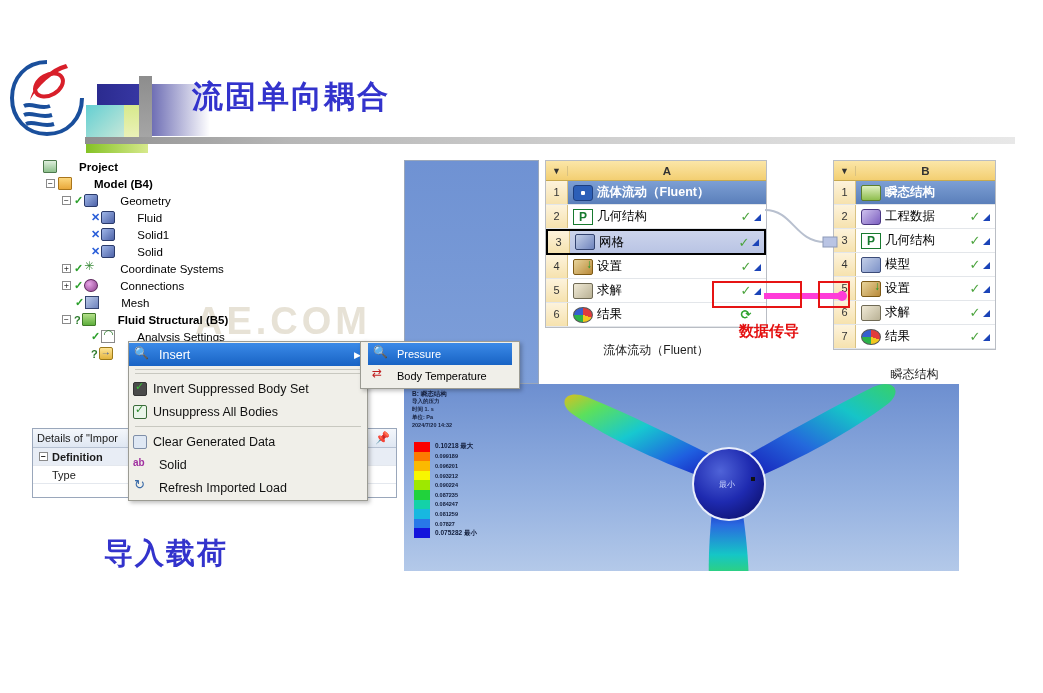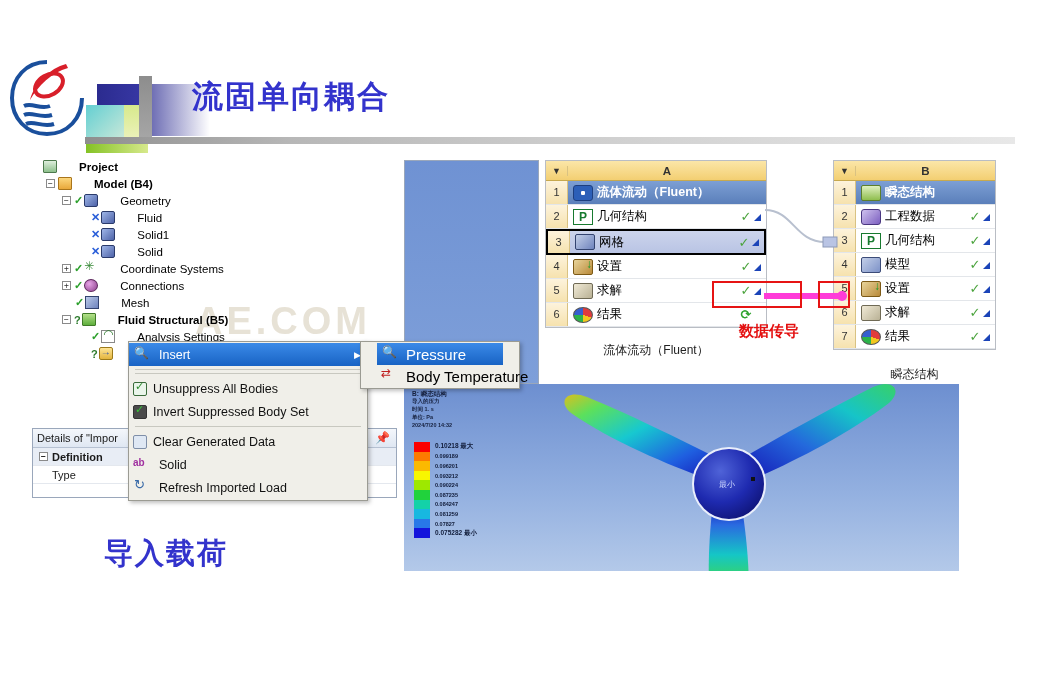--- a/index.html
+++ b/index.html
@@ -144,23 +144,23 @@
     padding-left: 4px; white-space: nowrap;
   }
   #ctxmenu .mi.hl { background: linear-gradient(180deg,#3b8ae8,#1863c4); color:#fff; }
   #ctxmenu .mi .mico { width: 20px; height:16px; flex:none; margin-right: 6px; position:relative;}
   #ctxmenu .mi .arrow { margin-left:auto; margin-right:6px; font-size:9px;}
   #ctxmenu .sep { height:1px; background:#c8c8c0; margin: 3px 6px; }
 
   #submenu {
     position:absolute; left: 360px; top: 341px;
     width: 160px; background:#f0efe9; border:1px solid #9b9b93;
-    font-size: 15px; z-index: 45;
+    font-size: 11px; z-index: 45;
     box-shadow: 2px 2px 4px rgba(0,0,0,.25);
-    padding: 1px 16px;
+    padding: 1px 7px;
   }
   #submenu .mi { height: 22px; display:flex; align-items:center; padding-left:4px; white-space:nowrap;}
   #submenu .mi.hl { background: linear-gradient(180deg,#3b8ae8,#1863c4); color:#fff; }
   #submenu .mi .mico { width:20px; height:16px; flex:none; margin-right:5px; position:relative; }
 
   .g-mag:after{content:"🔍"; position:absolute; left:1px; top:-1px; font-size:12px;}
   .g-supp { border:1px solid #7a7a7a; background:#e9e9e2; width:14px!important; height:14px!important; border-radius:2px;}
   .g-supp:after{content:"⊘"; position:absolute; left:1px; top:-3px; font-size:12px; color:#c02020;}
   .g-unsupp { border:1px solid #3a6b3a; background:#eaf5ea; width:14px!important;height:14px!important;border-radius:2px;}
   .g-unsupp:after{content:"✓"; position:absolute; left:1px; top:-3px; font-size:11px; color:#2c8a2c; font-weight:bold;}
@@ -385,26 +385,26 @@
 
   <div id="ctxmenu">
       <div class="mi hl">
         <span class="mico g-mag"></span>
         <span>Insert</span>
         <span class="arrow">▶</span>
       </div>
       <div class="sep"></div>
       <div class="sep"></div>
       <div class="mi">
+        <span class="mico g-invert"></span>
+        <span>Invert Suppressed Body Set</span>
+      </div>
+      <div class="mi">
         <span class="mico g-unsupp"></span>
         <span>Unsuppress All Bodies</span>
-      </div>
-      <div class="mi">
-        <span class="mico g-invert"></span>
-        <span>Invert Suppressed Body Set</span>
       </div>
       <div class="sep"></div>
       <div class="mi">
         <span class="mico g-clear"></span>
         <span>Clear Generated Data</span>
       </div>
       <div class="mi">
         <span class="mico g-rename"></span>
         <span>Solid</span>
       </div>

